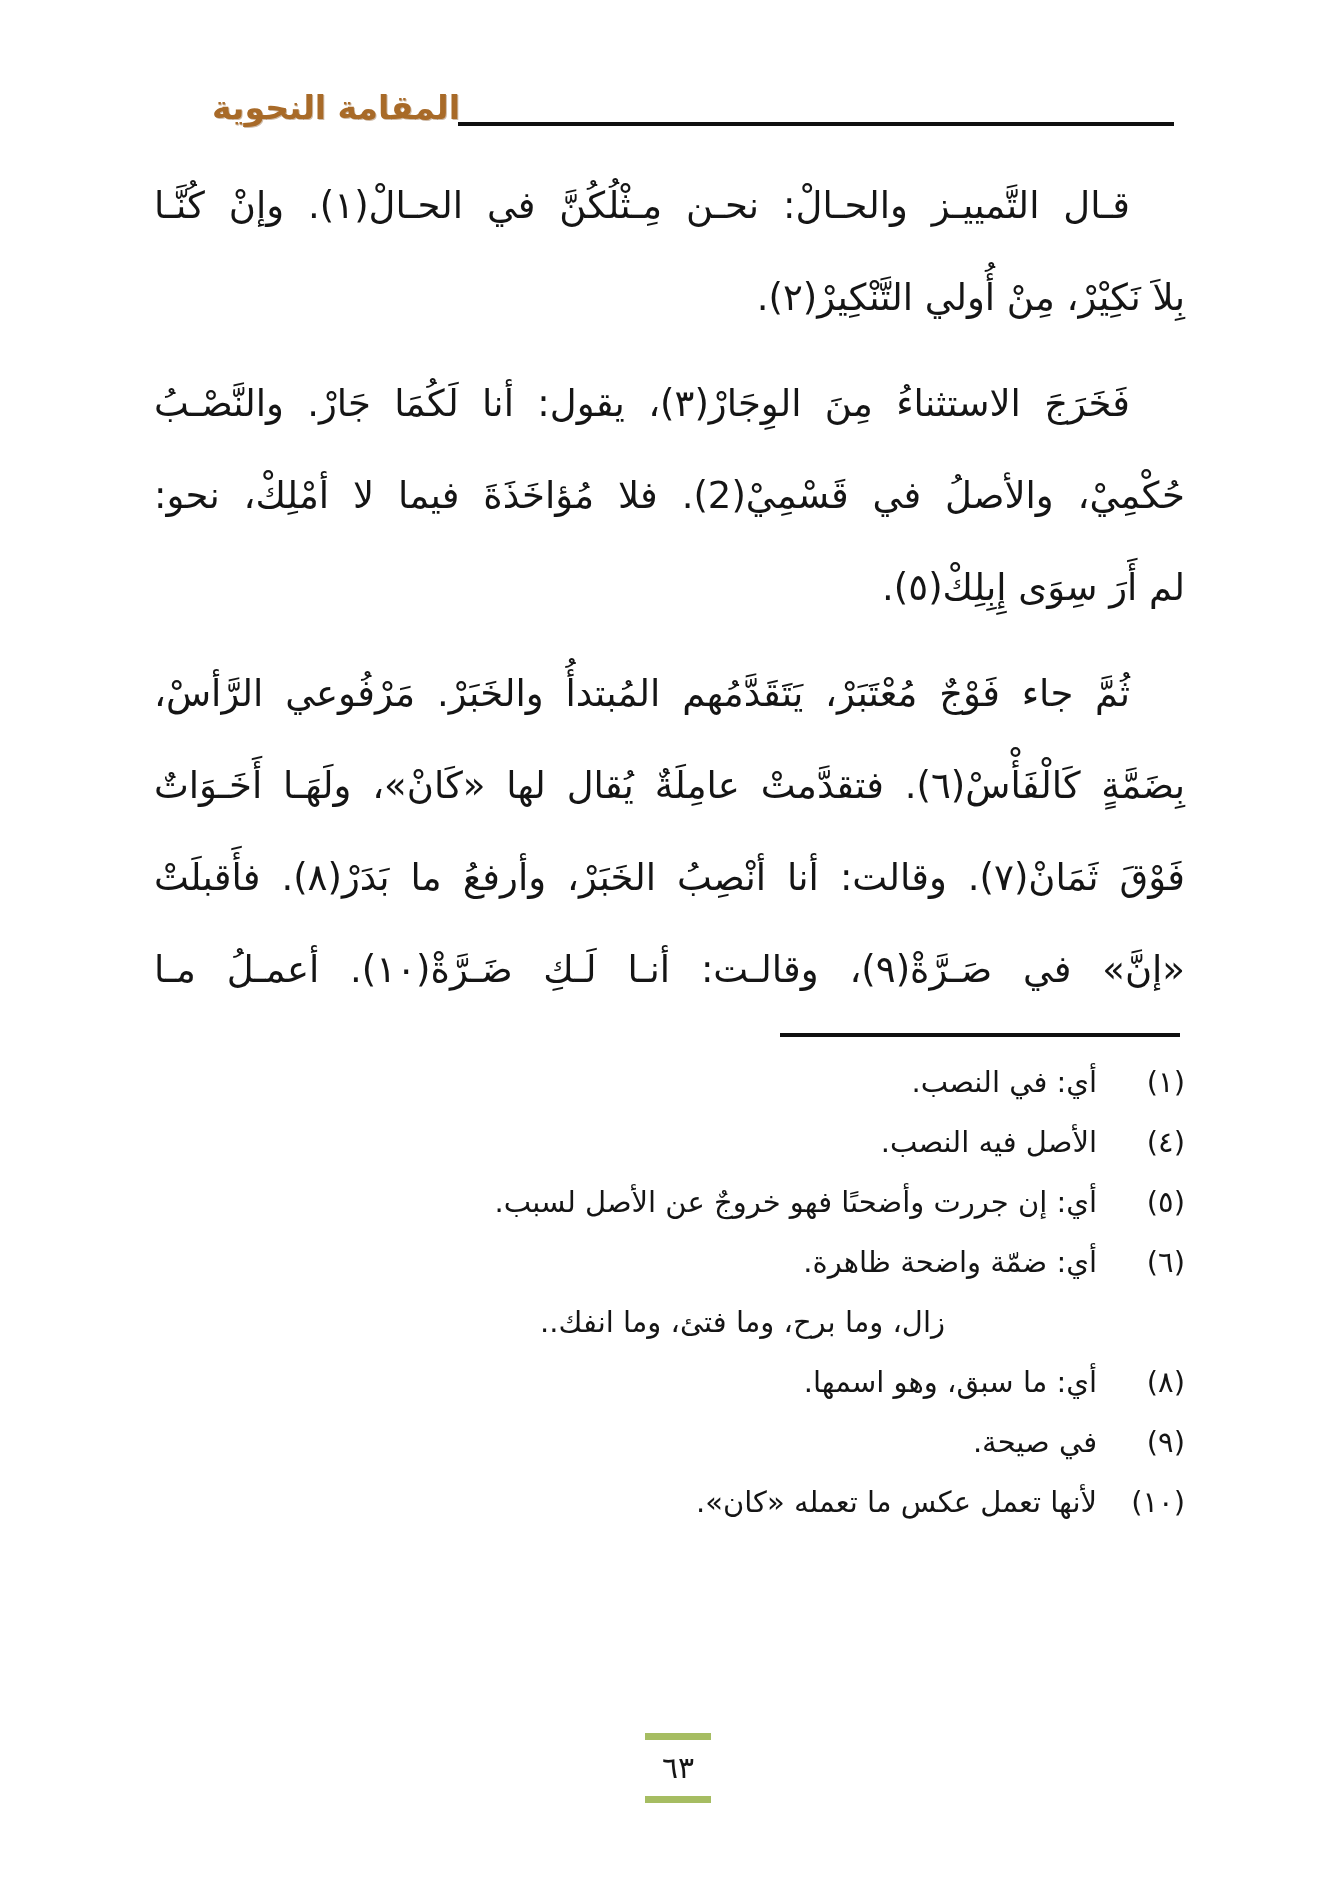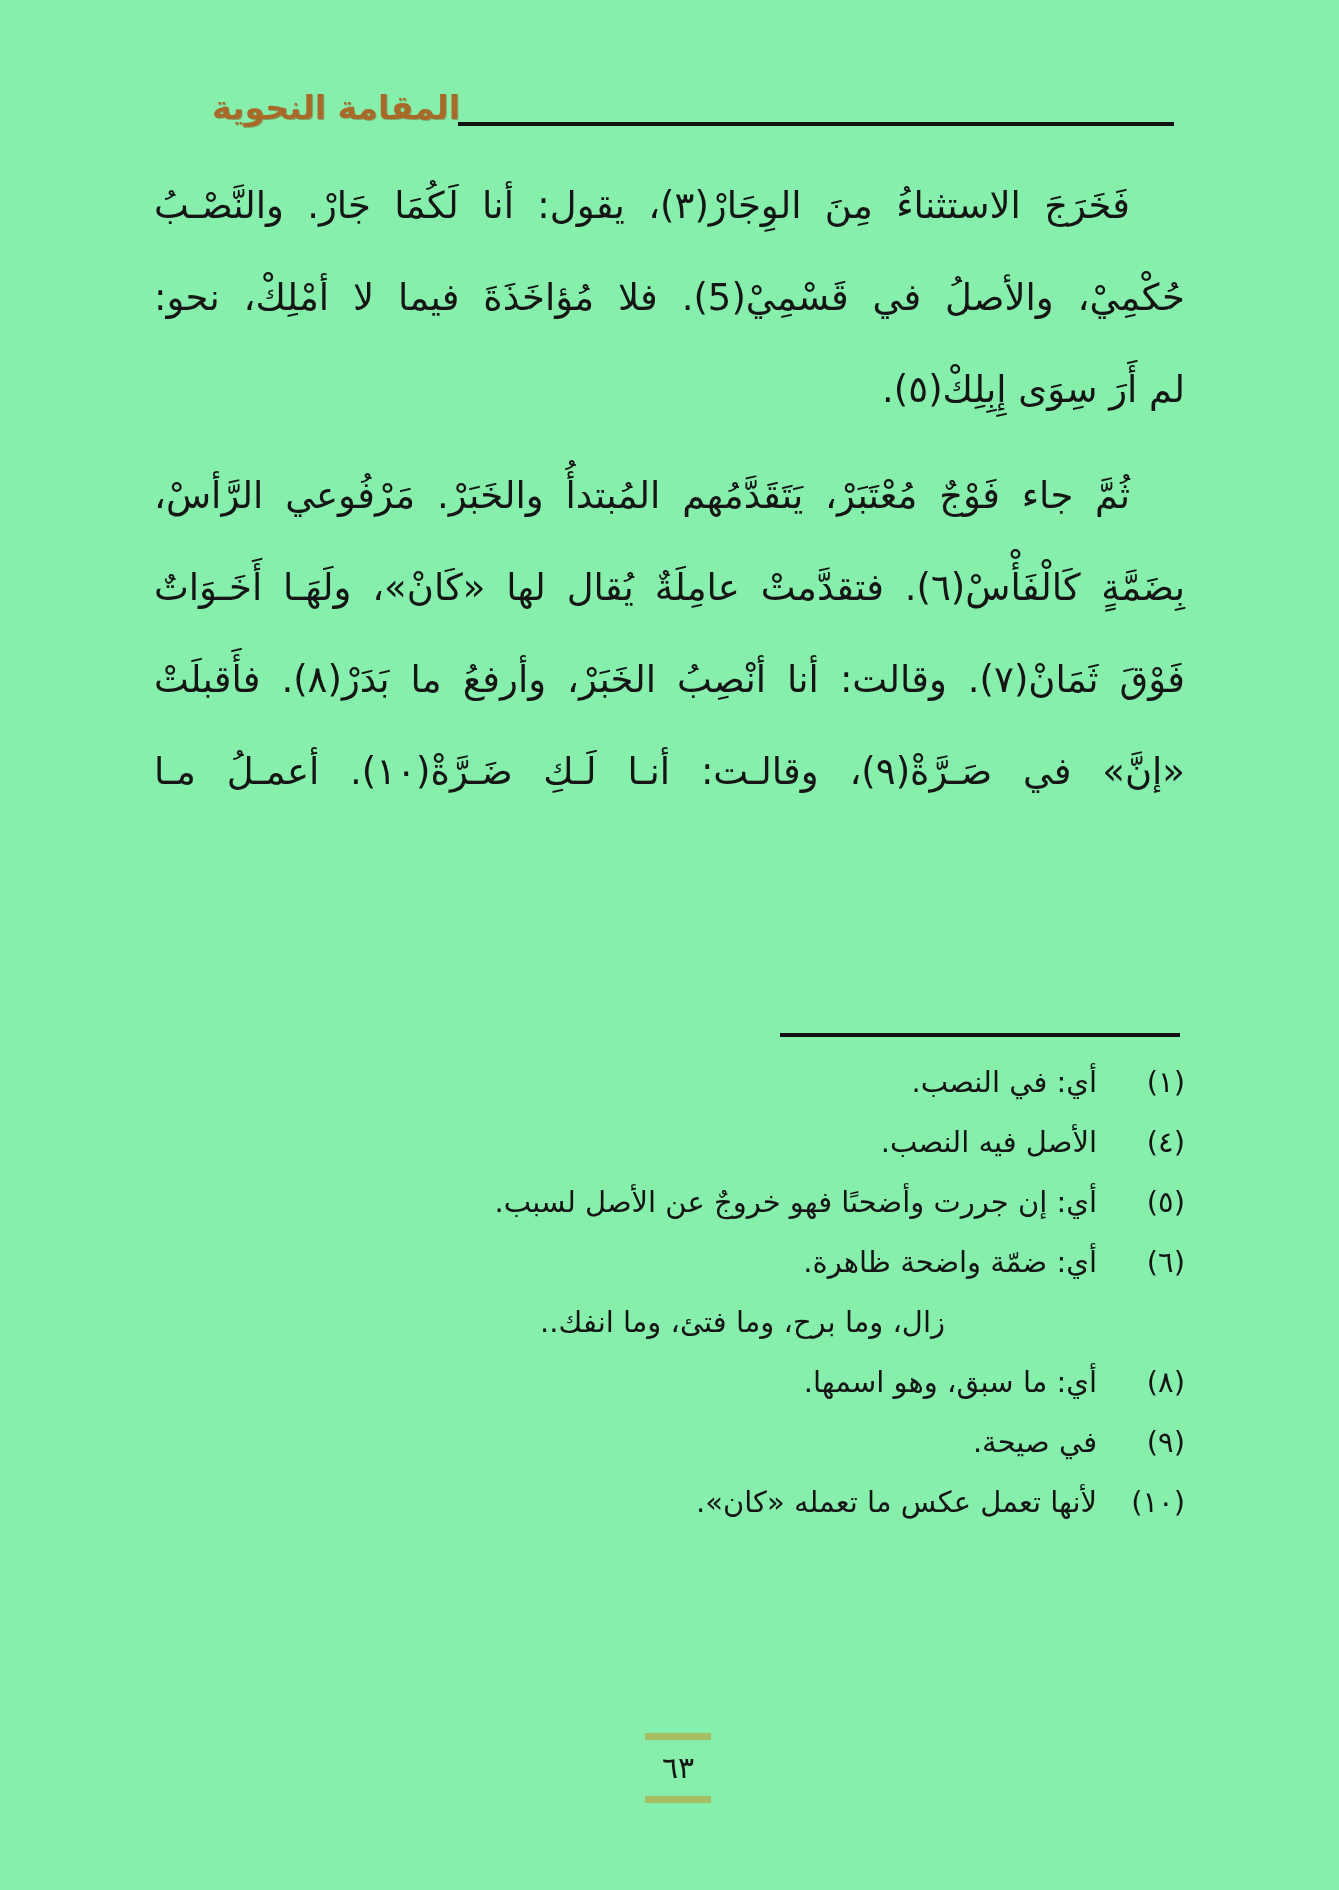--- a/index.html
+++ b/index.html
@@ -1,20 +1,20 @@
 <!DOCTYPE html>
 <html lang="ar" dir="rtl"><head>
 <meta charset="utf-8">
 <style>
   html,body{margin:0;padding:0;background:#e8e8e8;}
   .page{
     position:relative;
     width:1339px;height:1890px;
     margin:0 auto;
-    background:#86efac;
+    background:#ffffff;
     font-family:"DejaVu Sans",sans-serif;
     color:#151515;
     overflow:hidden;
   }
   
   .header-title{
     position:absolute;
     left:240px;top:88px;
     width:220px;
     font-size:33px;
@@ -100,22 +100,26 @@
 </head>
 <body>
 
 <div class="page">
 
   <div class="header-title">المقامة النحوية</div>
   <div class="header-rule"></div>
 
   <div class="body-text">
     <div class="paragraph">
+      <div class="text-line just indent">قـال التَّمييـز والحـالْ: نحـن مِـثْلُكُنَّ في الحـالْ(١). وإنْ كُنَّـا</div>
+      <div class="text-line">بِلاَ نَكِيْرْ، مِنْ أُولي التَّنْكِيرْ(٢).</div>
+    </div>
+    <div class="paragraph">
       <div class="text-line just indent">فَخَرَجَ الاستثناءُ مِنَ الوِجَارْ(٣)، يقول: أنا لَكُمَا جَارْ. والنَّصْـبُ</div>
-      <div class="text-line just">حُكْمِيْ، والأصلُ في قَسْمِيْ(5). فلا مُؤاخَذَةَ فيما لا أمْلِكْ، نحو:</div>
+      <div class="text-line just">حُكْمِيْ، والأصلُ في قَسْمِيْ(2). فلا مُؤاخَذَةَ فيما لا أمْلِكْ، نحو:</div>
       <div class="text-line">لم أَرَ سِوَى إِبِلِكْ(٥).</div>
     </div>
     <div class="paragraph">
       <div class="text-line just indent">ثُمَّ جاء فَوْجٌ مُعْتَبَرْ، يَتَقَدَّمُهم المُبتدأُ والخَبَرْ. مَرْفُوعي الرَّأسْ،</div>
       <div class="text-line just">بِضَمَّةٍ كَالْفَأْسْ(٦). فتقدَّمتْ عامِلَةٌ يُقال لها «كَانْ»، ولَهَـا أَخَـوَاتٌ</div>
       <div class="text-line just">فَوْقَ ثَمَانْ(٧). وقالت: أنا أنْصِبُ الخَبَرْ، وأرفعُ ما بَدَرْ(٨). فأَقبلَتْ</div>
       <div class="text-line just">«إنَّ» في صَـرَّةْ(٩)، وقالـت: أنـا لَـكِ ضَـرَّةْ(١٠). أعمـلُ مـا</div>
     </div>
   </div>
 

